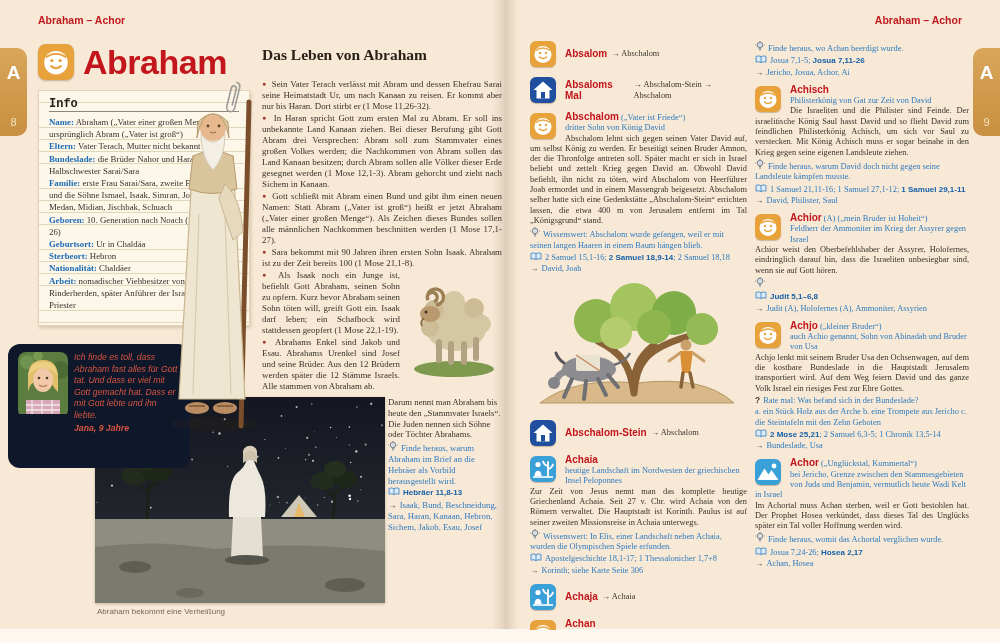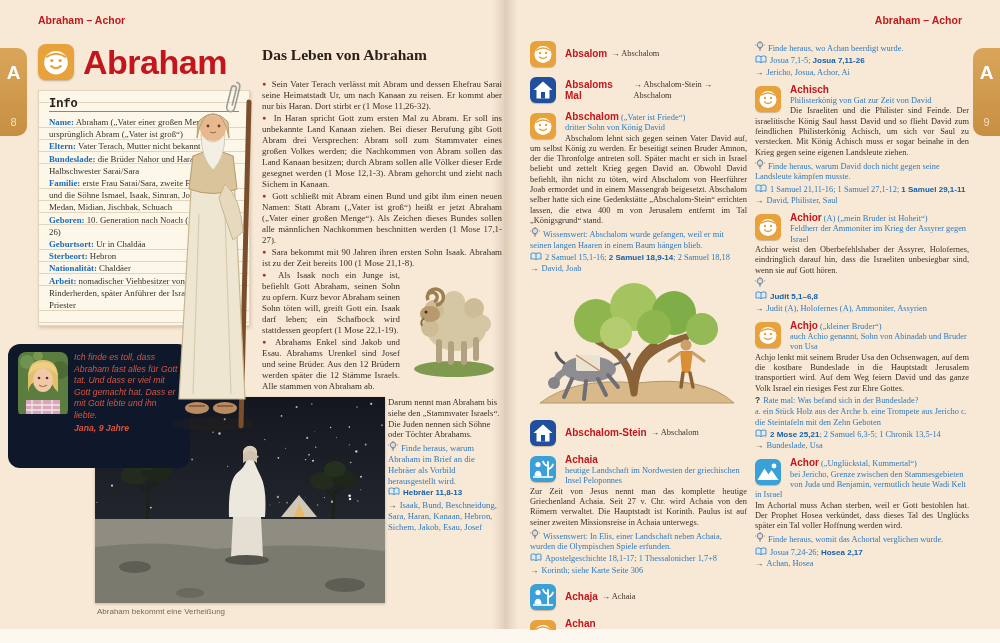--- a/index.html
+++ b/index.html
@@ -188,21 +188,21 @@
             <path d="M18 46 Q14 50 16 54" stroke="#8a6f48" stroke-width="2" fill="none"></path>
             <circle cx="20" cy="40" r="1.5" fill="#3f3224"></circle>
             <path d="M30 33 A8 8 0 1 0 22 28 A5 5 0 1 1 28 30" fill="none" stroke="#9c7f52" stroke-width="3.4"></path>
           </svg></div>
         <p class="bullet"><span class="dot">●</span> Als Isaak noch ein Junge ist, befiehlt Gott Abraham, seinen Sohn zu opfern. Kurz bevor Abraham seinen Sohn töten will, greift Gott ein. Isaak darf leben; ein Schafbock wird stattdessen geopfert (1 Mose 22,1-19).</p>
         <p class="bullet"><span class="dot">●</span> Abrahams Enkel sind Jakob und Esau. Abrahams Urenkel sind Josef und seine Brüder. Aus den 12 Brüdern werden später die 12 Stämme Israels. Alle stammen von Abraham ab.</p>
       </div>
   </div>
 
   <div class="aside" id="aside">
-      <p>Darum nennt man Abraham bis siehe den „Stammvater Israels“. Die Juden nennen sich Söhne oder Töchter Abrahams.</p>
+      <p>Darum nennt man Abraham bis heute den „Stammvater Israels“. Die Juden nennen sich Söhne oder Töchter Abrahams.</p>
       <div class="eline tipline"><svg class="li-ic" width="10" height="11" viewBox="0 0 10 11">
           <circle cx="5" cy="4" r="2.8" fill="#d7dce1" stroke="#7d868f" stroke-width="1"></circle>
           <path d="M3.8 7.4 H6.2 M4 9 H6 M5 0 V1 M1 4 H0.2 M9.8 4 H9" stroke="#7d868f" stroke-width="1"></path>
         </svg><span class="blue">Finde heraus, warum Abraham im Brief an die Hebräer als Vorbild herausgestellt wird.</span></div>
       <div class="eline refline"><svg class="li-ic" width="12" height="9" viewBox="0 0 12 9">
           <path d="M1 1.5 C3 .6 5 .9 6 1.8 C7 .9 9 .6 11 1.5 V7.2 C9 6.5 7 6.8 6 7.7 C5 6.8 3 6.5 1 7.2 Z" fill="#ddebf7" stroke="#2e7bbf" stroke-width=".8"></path>
           <path d="M6 1.8 V7.7" stroke="#2e7bbf" stroke-width=".8"></path>
         </svg><span class="refb">Hebräer 11,8-13</span></div>
       <div class="eline seeline"><span class="arrowc">→</span><span class="blue">Isaak, Bund, Beschneidung, Sara, Haran, Kanaan, Hebron, Sichem, Jakob, Esau, Josef</span></div>
     </div>

